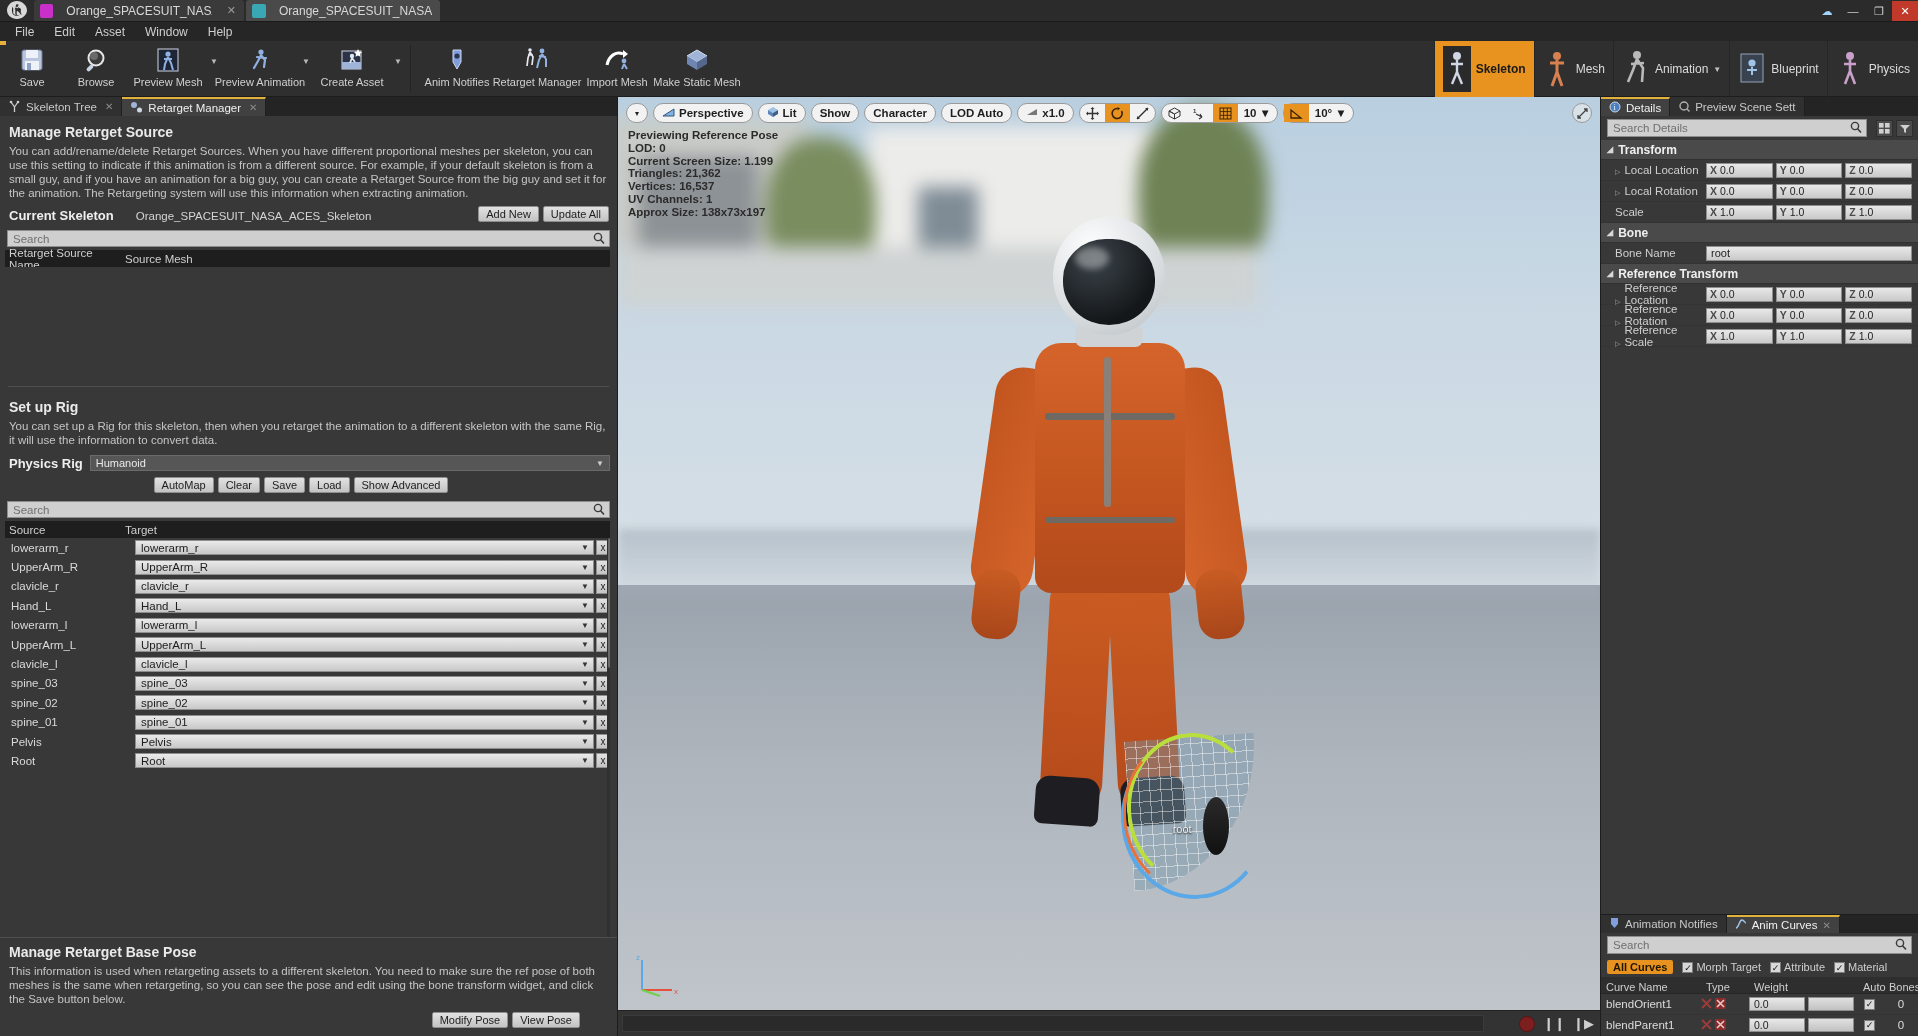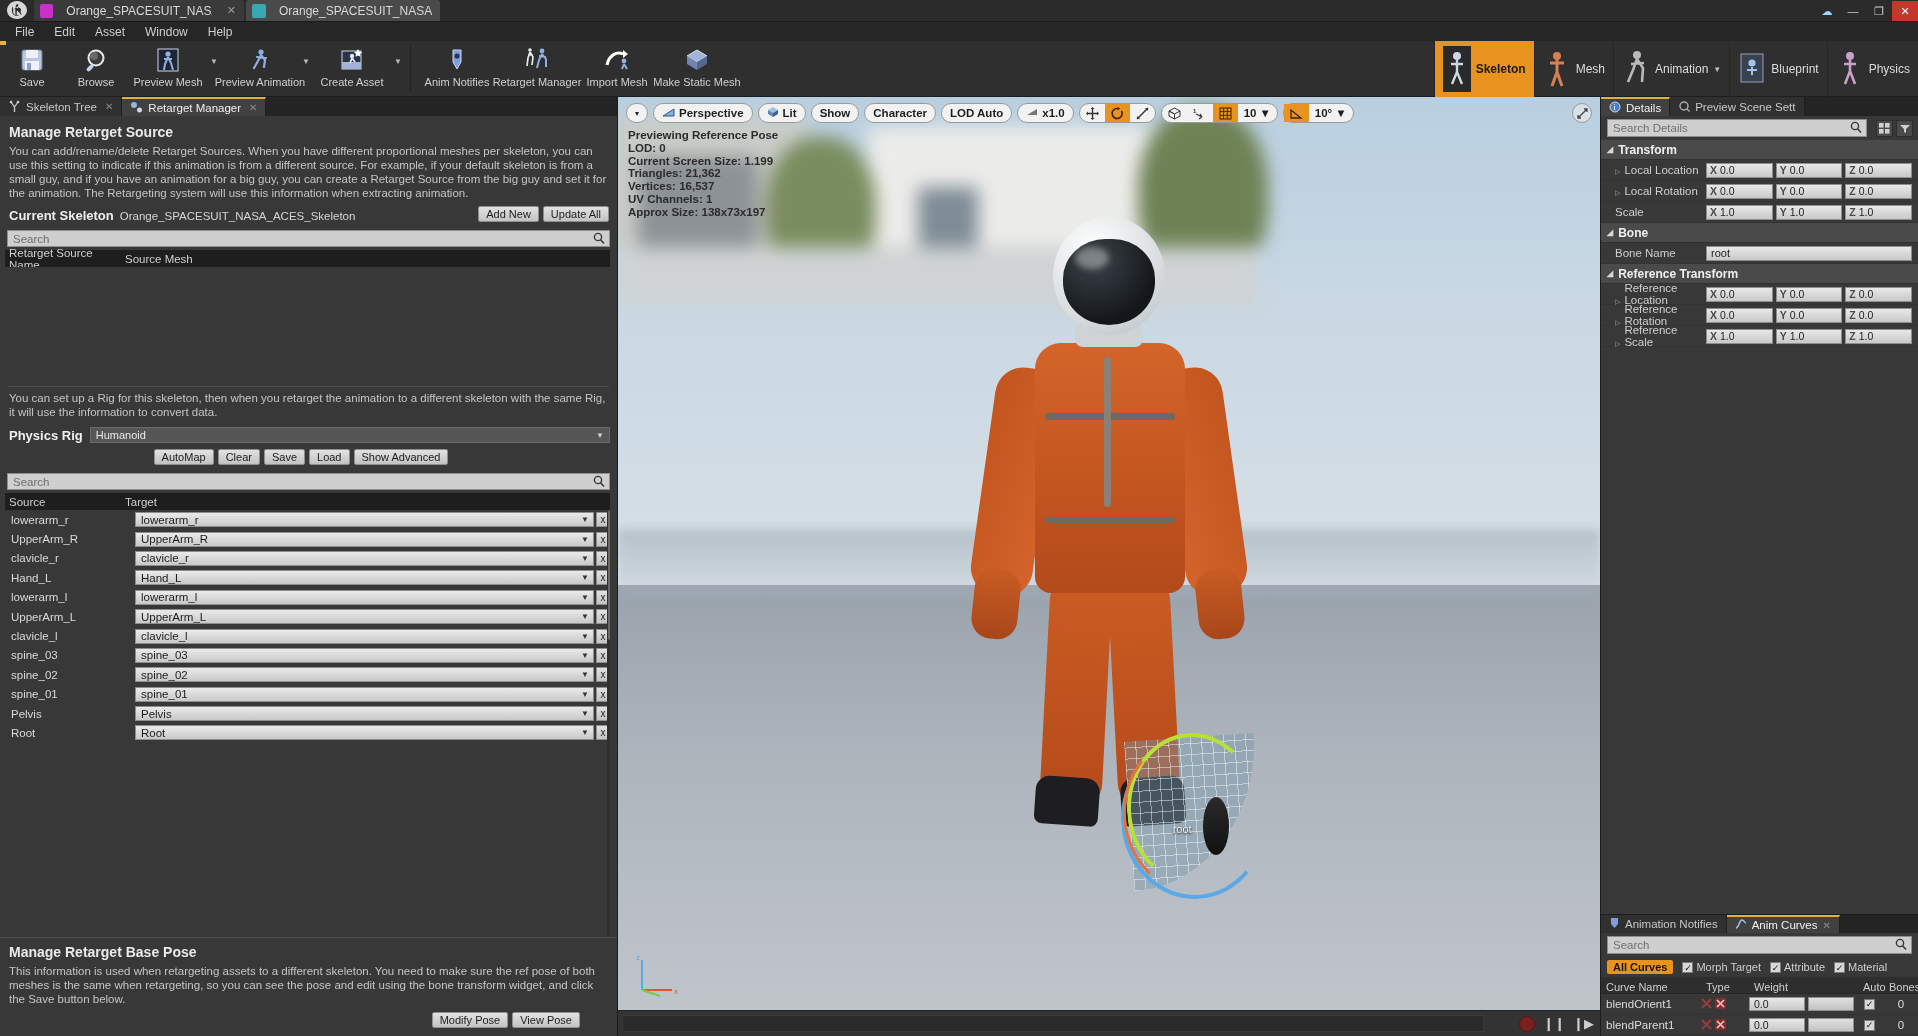--- a/index.html
+++ b/index.html
@@ -79,21 +79,21 @@
   .leftpanel{ width:618px; background:#383838; display:flex; flex-direction:column; border-right:1px solid #1d1d1d;}
   .ptabs{ height:19px; background:#242424; display:flex; align-items:stretch; }
   .ptab{ display:flex; align-items:center; gap:5px; padding:0 8px; background:#303030; font-size:11.5px; color:#c8c8c8; border-right:1px solid #1f1f1f;}
   .ptab.active{ background:#414141; border-top:2px solid #e0b23c; color:#f0f0f0; }
   .ptab .x{ color:#8c8c8c; font-size:10px; margin-left:3px;}
   .ptab .pico{ width:13px; height:13px; display:block; }
 
   .lp-content{ flex:1; overflow:hidden; display:flex; flex-direction:column; }
   .sec-title{ font-size:14px; font-weight:bold; color:#eaeaea; padding:8px 18px 4px 9px; }
   .sec-desc{ font-size:11.5px; color:#c5c5c5; line-height:14px; padding:0 9px 6px 9px; }
-  .row-cs{ display:flex; align-items:baseline; padding:2px 9px 4px 9px; gap:6px; position:relative;}
+  .row-cs{ display:flex; align-items:baseline; padding:2px 9px 4px 9px; gap:22px; position:relative;}
   .row-cs .k{ font-size:13px; font-weight:bold; color:#efefef; }
   .row-cs .v{ font-size:11.5px; color:#d4d4d4; }
   .row-cs .btns{ position:absolute; right:8px; top:0px; display:flex; gap:4px;}
   .btn{
     background:linear-gradient(#e2e2e2,#c3c3c3); border:1px solid #8f8f8f;
     color:#1d1d1d; font-size:11px; padding:1px 7px; border-radius:2px;
   }
   .searchbar{
     margin:3px 7px 0 7px; height:17px; background:#cfcfcf; border:1px solid #8d8d8d;
     display:flex; align-items:center; padding:0 5px; position:relative;
@@ -521,20 +521,21 @@
         </div>
 
         <div class="tblhdr">
           <div class="c1">Retarget Source Name</div>
           <div class="c2">Source Mesh</div>
         </div>
         <div class="emptylist"></div>
 
         <div class="divider"></div>
 
+        <div class="sec-title">Set up Rig</div>
         <div class="sec-desc">You can set up a Rig for this skeleton, then when you retarget the animation to a different skeleton with the same Rig, it will use the information to convert data.</div>
 
         <div class="selectrig">
           <span class="k">Physics Rig</span>
           <span class="combo">
             <span class="val">Humanoid</span>
             <span class="car">▼</span>
           </span>
         </div>
 

